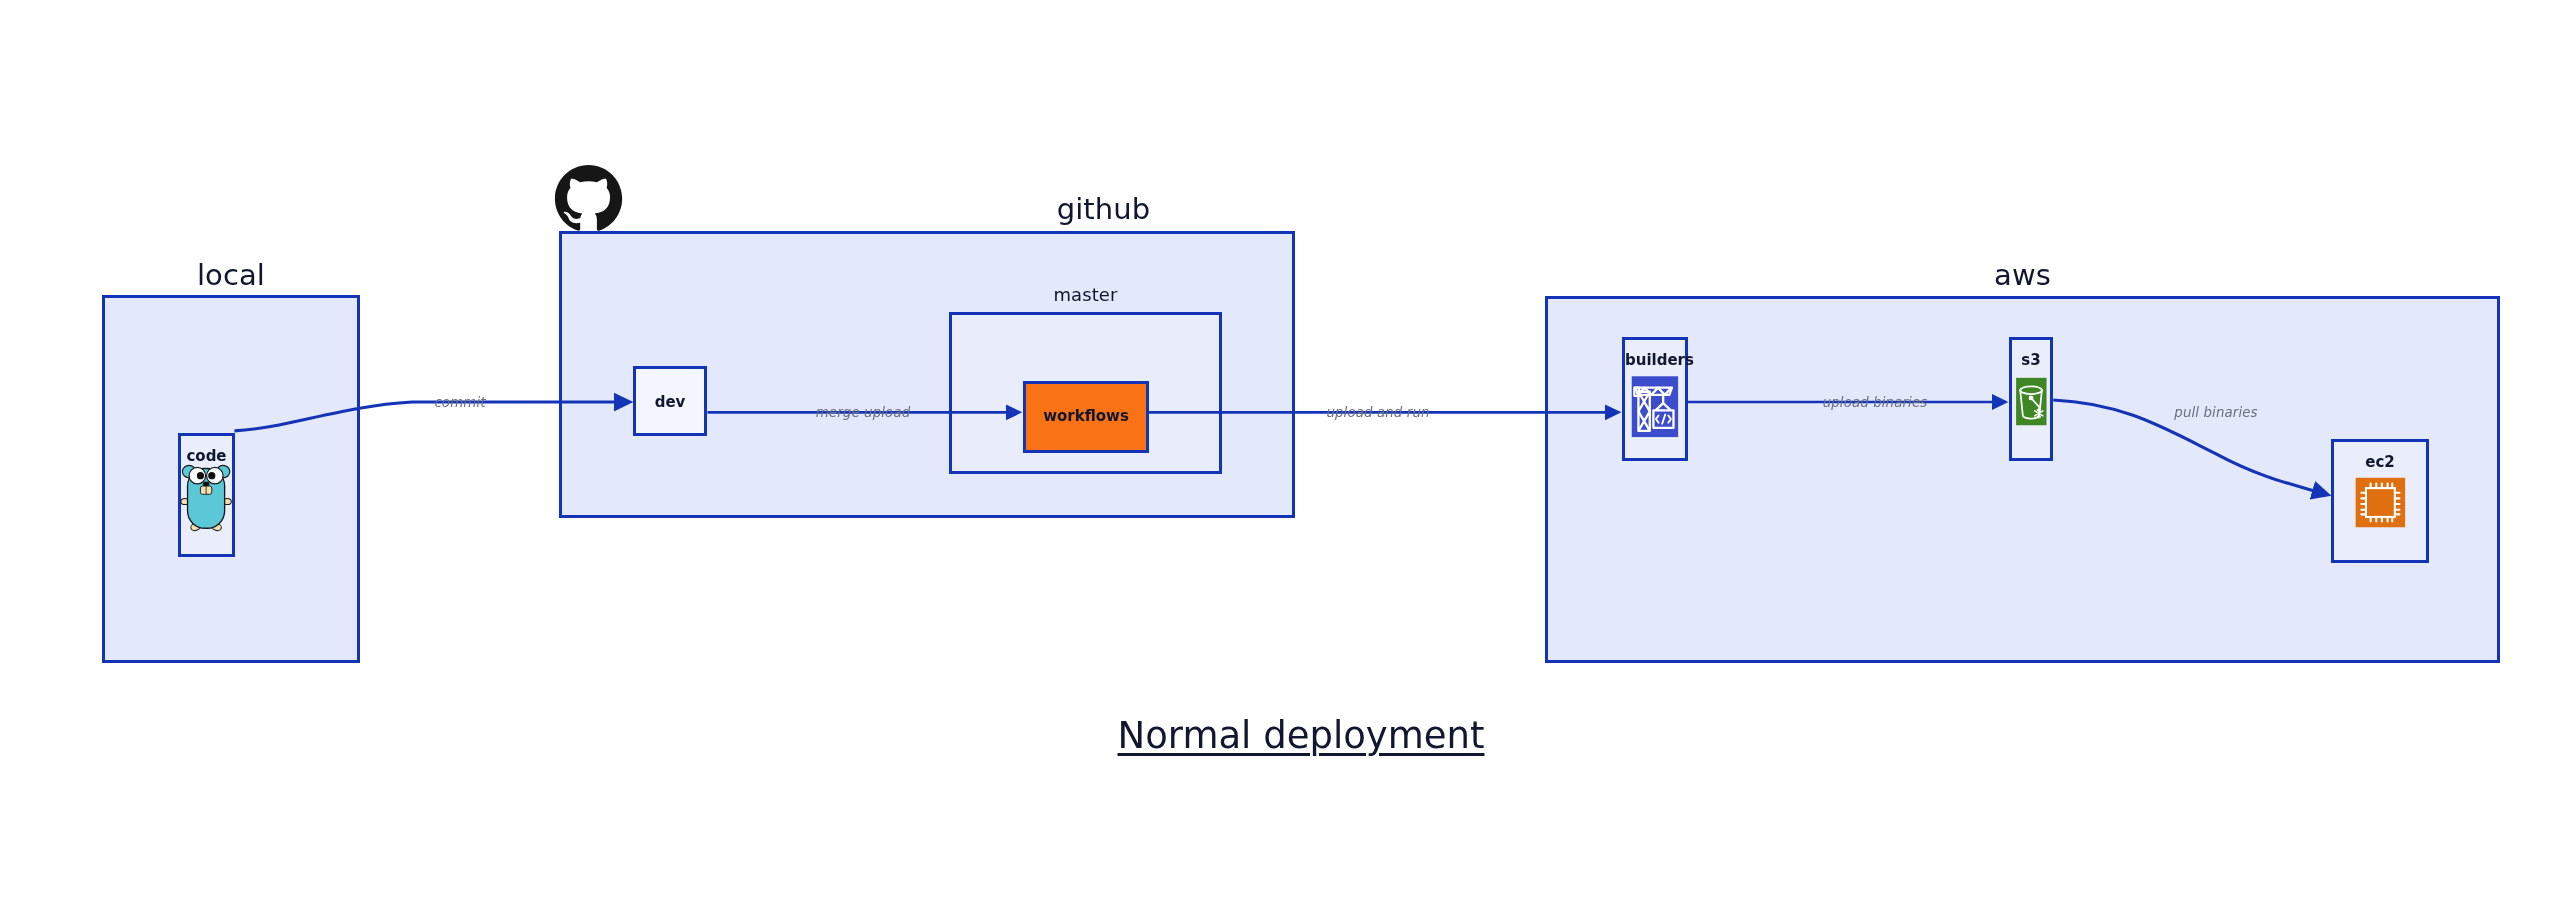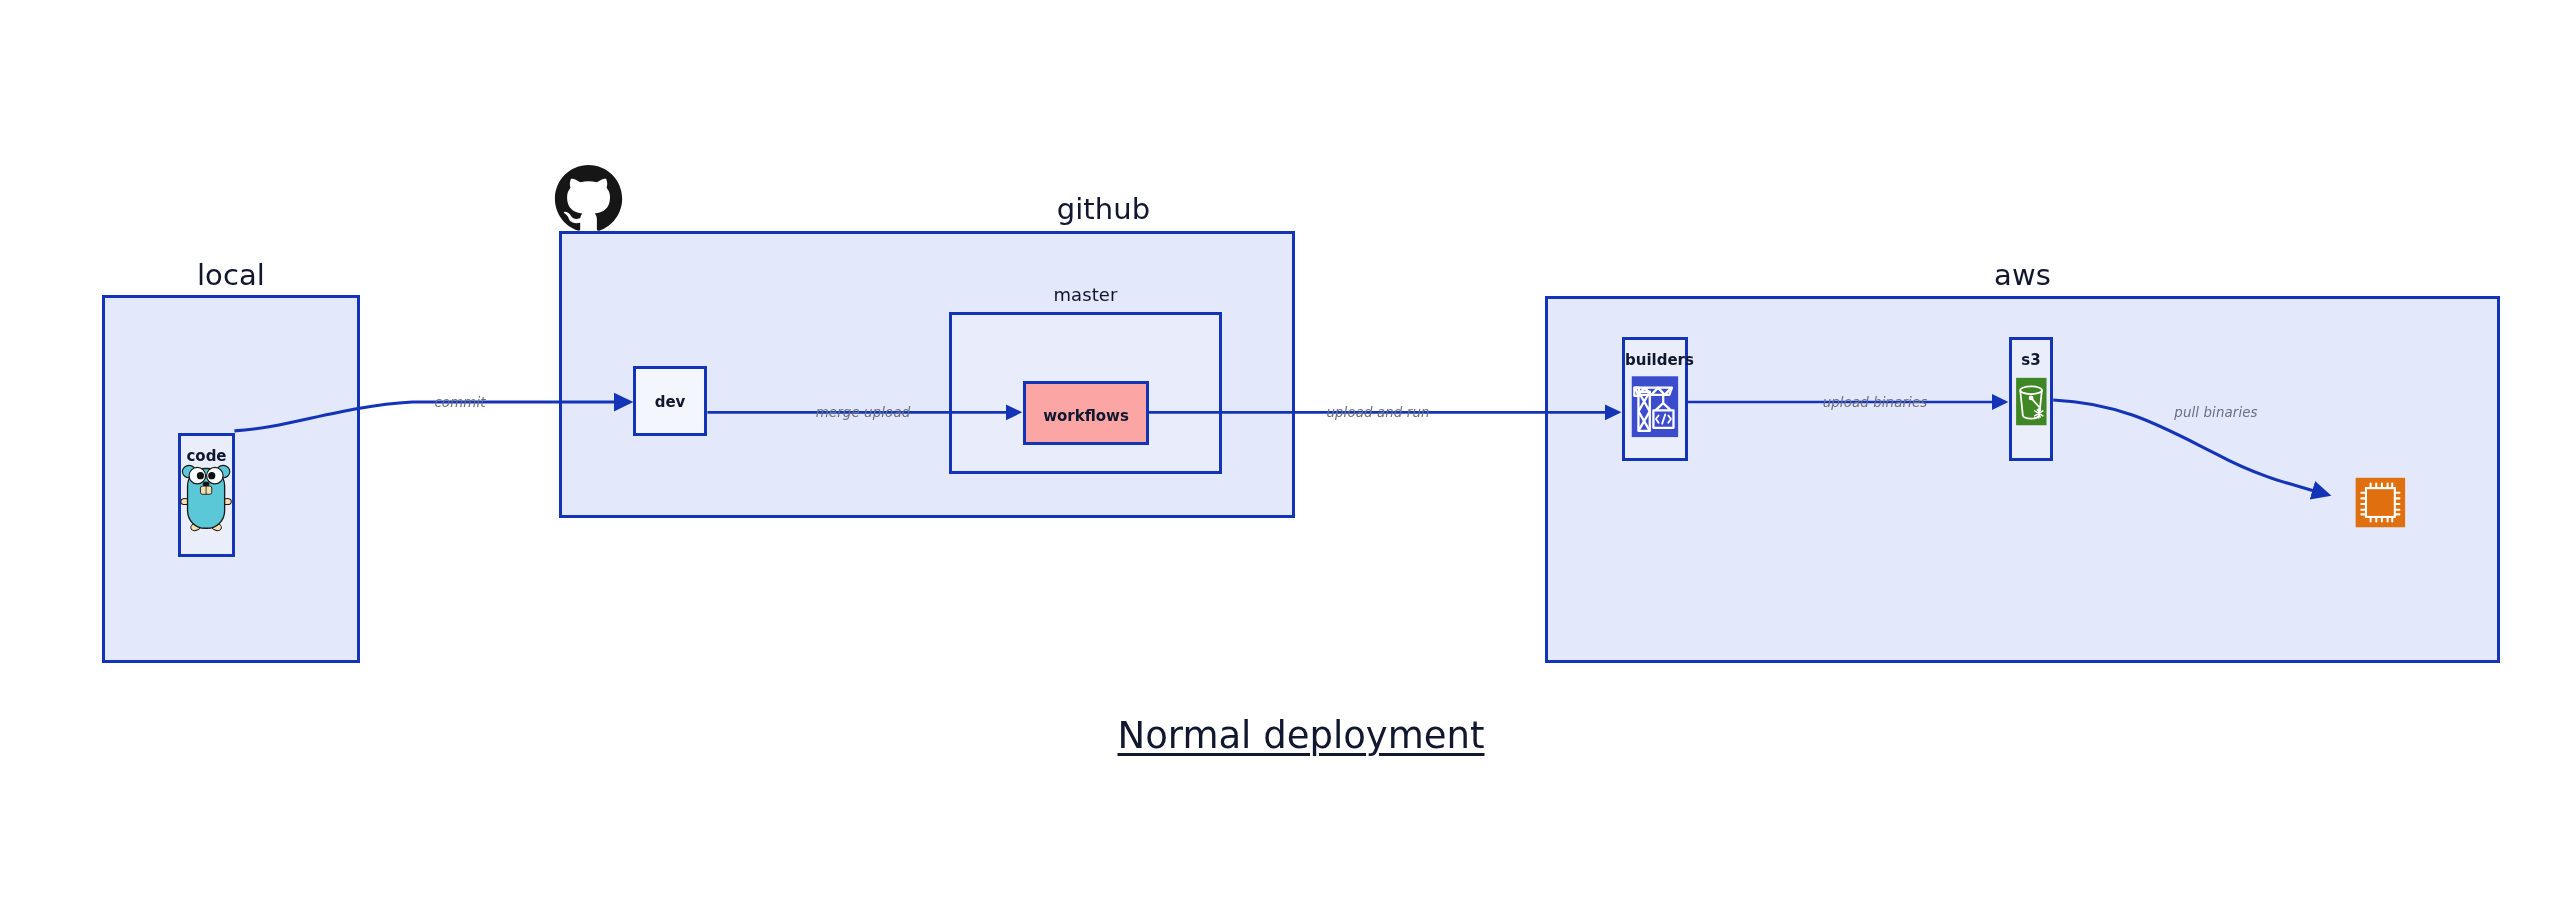--- a/index.html
+++ b/index.html
@@ -92,35 +92,38 @@
   <div class="grp-title" style="left:918px;top:185px;width:371px;">github</div>
   <div class="grp" style="left:559px;top:231px;width:736px;height:287px;"></div>
 
   <div class="node light" style="left:633px;top:366px;width:74px;height:70px;">
     <div class="node-title" style="top:24px;">dev</div>
   </div>
 
   <div class="grp-title" style="left:949px;top:277px;width:273px;font-size:18px;text-align:center;">master</div>
   <div class="subgrp" style="left:949px;top:312px;width:273px;height:162px;"></div>
 
-  <div class="node light" style="left:1023px;top:381px;width:126px;height:64px;background:#fca5a5;">
+  <div class="node light" style="left:1023px;top:381px;width:126px;height:72px;background:#f97316;">
     <div class="node-title" style="top:23px;">workflows</div>
   </div>
 
   <div class="grp-title" style="left:1545px;top:251px;width:955px;">aws</div>
   <div class="grp" style="left:1545px;top:296px;width:955px;height:367px;"></div>
 
   <div class="node" style="left:1622px;top:337px;width:66px;height:124px;background:#eaeefb;">
     <div class="node-title" style="top:11.3px;">builders</div>
   </div>
 
   <div class="node" style="left:2009px;top:337px;width:44px;height:124px;background:#eaeefb;">
     <div class="node-title" style="top:11.3px;">s3</div>
   </div>
 
+  <div class="node" style="left:2331px;top:439px;width:98px;height:124px;background:#eaeefb;">
+    <div class="node-title" style="top:11.3px;">ec2</div>
+  </div>
 
   <svg id="icons-layer" viewBox="0 0 5054 1750" xmlns="http://www.w3.org/2000/svg">
 
     <g transform="translate(1077,320) scale(0.255)">
       <path fill="#161616" d="M256 0C114.6 0 0 114.6 0 256c0 113.1 73.4 209 175.2 242.9 12.8 2.4 17.5-5.6 17.5-12.3
         0-6.1-.2-26.3-.3-47.7-71.3 15.5-86.3-30.2-86.3-30.2-11.7-29.6-28.5-37.5-28.5-37.5-23.3-15.9 1.8-15.6 1.8-15.6
         25.7 1.8 39.3 26.4 39.3 26.4 22.9 39.2 60 27.9 74.6 21.3 2.3-16.6 9-27.9 16.3-34.3-57-6.5-116.9-28.5-116.9-126.8
         0-28 10-50.9 26.4-68.9-2.6-6.5-11.4-32.6 2.5-68 0 0 21.5-6.9 70.4 26.3 20.4-5.7 42.3-8.5 64.1-8.6 21.7.1 43.7 2.9
         64.1 8.6 48.9-33.2 70.4-26.3 70.4-26.3 14 35.4 5.2 61.5 2.5 68 16.4 18 26.3 40.9 26.3 68.9 0 98.5-60 120.2-117.1
         126.6 9.2 8 17.4 23.6 17.4 47.6 0 34.4-.3 62.1-.3 70.6 0 6.8 4.6 14.9 17.6 12.3C438.7 464.9 512 369 512 256 512

